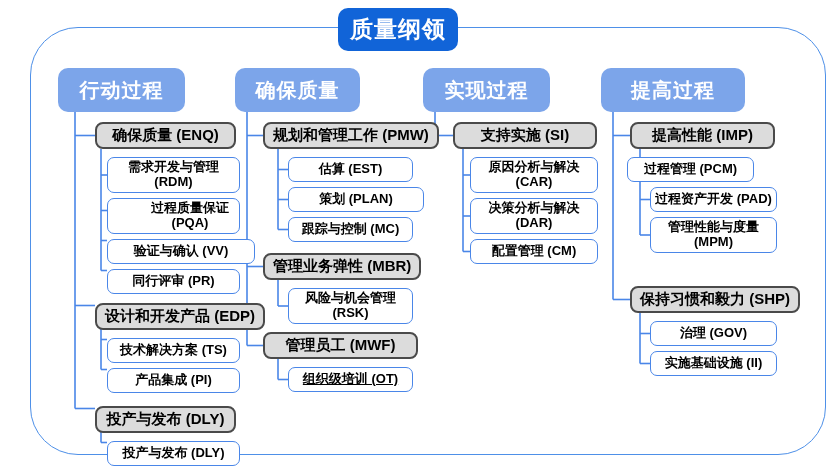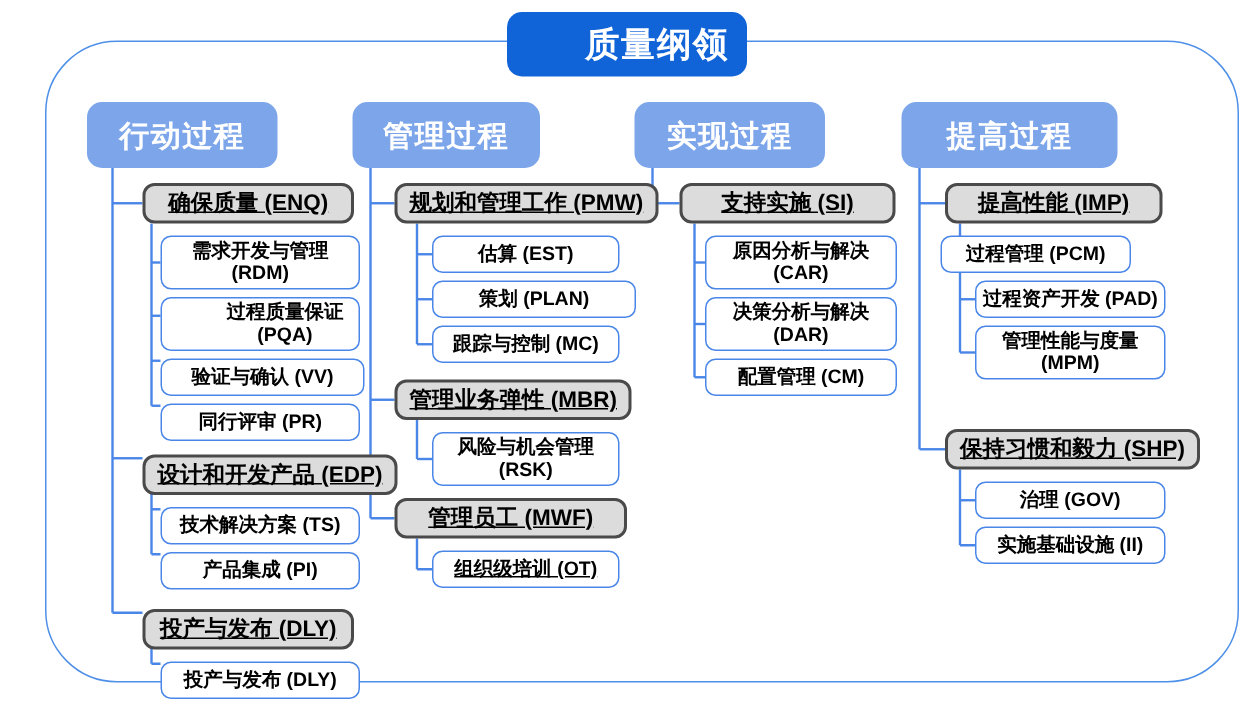--- a/index.html
+++ b/index.html
@@ -10,34 +10,34 @@
   .frame{
     position:absolute;left:30px;top:27px;width:796px;height:428px;
     border:1.6px solid var(--frame-border,#4E90E8);border-radius:48px;
     z-index:0;box-sizing:border-box;
   }
   svg.connectors{position:absolute;left:0;top:0;z-index:1;pointer-events:none;}
   .title-node{
     position:absolute;left:338px;top:8px;width:120px;height:43px;z-index:3;
     background:var(--title-bg,#1164D8);color:var(--title-text,#fff);
     border-radius:10px;display:flex;align-items:center;justify-content:center;
-    font-size:23px;font-weight:bold;letter-spacing:1px;padding-left:40px;
+    font-size:23px;font-weight:bold;letter-spacing:1px;
   }
   .column{position:absolute;top:68px;z-index:2;display:flex;flex-direction:column;align-items:flex-start;}
   .header-node{
     background:var(--header-bg,#7CA5EA);color:var(--header-text,#fff);
     border-radius:10px;height:44px;display:flex;align-items:center;justify-content:center;
     font-size:20px;font-weight:bold;letter-spacing:1px;margin-bottom:10px;box-sizing:border-box;
   }
   .group-node{
     background:var(--gray-fill,#DCDCDC);border:2px solid var(--gray-border,#4A4A4A);
     border-radius:8px;min-height:27px;box-sizing:border-box;
     display:flex;align-items:center;justify-content:center;
     font-size:15px;font-weight:bold;color:var(--text,#000);
-    padding:1px 8px;white-space:nowrap;width:max-content;text-decoration:underline;
+    padding:1px 8px;white-space:nowrap;width:max-content;
   }
   .leaf-node{
     background:var(--leaf-fill,#fff);border:1.5px solid var(--leaf-border,#4A86E8);
     border-radius:7px;min-height:25px;box-sizing:border-box;
     display:flex;align-items:center;justify-content:center;text-align:center;
     font-size:13px;font-weight:bold;color:var(--text,#000);
     padding:2px 3px;line-height:1.15;
   }
 </style>
 </head>
@@ -89,30 +89,30 @@
       <line x1="640" y1="313" x2="640" y2="363.5" stroke="#4A86E8" stroke-width="1.6"></line>
       <line x1="613" y1="112" x2="613" y2="299.5" stroke="#4A86E8" stroke-width="1.6"></line>
     </svg>
   <div class="title-node">质量纲领</div>
 
 <div class="column" style="left: 58px;">
       <div class="header-node" style="width: 127px;">行动过程</div>
       <div class="group-node" style="margin-left: 37px; min-width: 141px; margin-top: 0px;">确保质量 (ENQ)</div>
       <div class="leaf-node" style="margin-left: 49px; width: 133px; margin-top: 8px;">需求开发与管理 (RDM)</div>
       <div class="leaf-node" style="margin-left: 49px; width: 133px; margin-top: 5px; padding-left: 36px;">过程质量保证 (PQA)</div>
-      <div class="leaf-node" style="margin-left: 49px; width: 136px; margin-top: 5px;">验证与确认 (VV)</div>
+      <div class="leaf-node" style="margin-left: 49px; width: 148px; margin-top: 5px;">验证与确认 (VV)</div>
       <div class="leaf-node" style="margin-left: 49px; width: 133px; margin-top: 5px;">同行评审 (PR)</div>
       <div class="group-node" style="margin-left: 37px; min-width: 141px; margin-top: 9px;">设计和开发产品 (EDP)</div>
       <div class="leaf-node" style="margin-left: 49px; width: 133px; margin-top: 8px;">技术解决方案 (TS)</div>
       <div class="leaf-node" style="margin-left: 49px; width: 133px; margin-top: 5px;">产品集成 (PI)</div>
       <div class="group-node" style="margin-left: 37px; min-width: 141px; margin-top: 13px;">投产与发布 (DLY)</div>
       <div class="leaf-node" style="margin-left: 49px; width: 133px; margin-top: 8px;">投产与发布 (DLY)</div>
     </div>
     <div class="column" style="left: 235px;">
-      <div class="header-node" style="width: 125px;">管理过程</div>
+      <div class="header-node" style="width: 125px;">确保质量</div>
       <div class="group-node" style="margin-left: 28px; min-width: 155px; margin-top: 0px;">规划和管理工作 (PMW)</div>
       <div class="leaf-node" style="margin-left: 53px; width: 125px; margin-top: 8px;">估算 (EST)</div>
       <div class="leaf-node" style="margin-left: 53px; width: 136px; margin-top: 5px;">策划 (PLAN)</div>
       <div class="leaf-node" style="margin-left: 53px; width: 125px; margin-top: 5px;">跟踪与控制 (MC)</div>
       <div class="group-node" style="margin-left: 28px; min-width: 155px; margin-top: 11px;">管理业务弹性 (MBR)</div>
       <div class="leaf-node" style="margin-left: 53px; width: 125px; margin-top: 8px;">风险与机会管理 (RSK)</div>
       <div class="group-node" style="margin-left: 28px; min-width: 155px; margin-top: 8px;">管理员工 (MWF)</div>
       <div class="leaf-node" style="margin-left: 53px; width: 125px; margin-top: 8px; text-decoration: underline;">组织级培训 (OT)</div>
     </div>
     <div class="column" style="left: 423px;">

